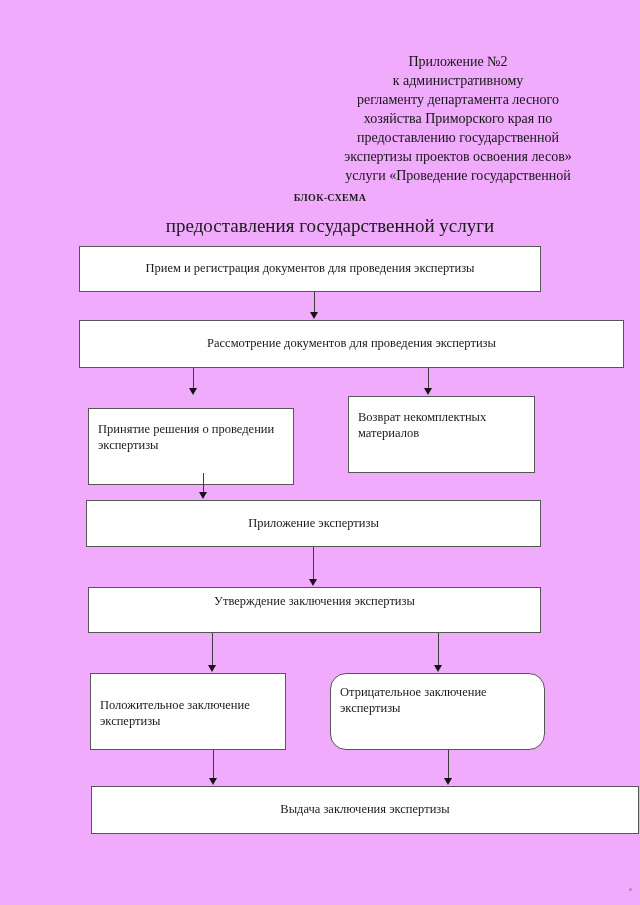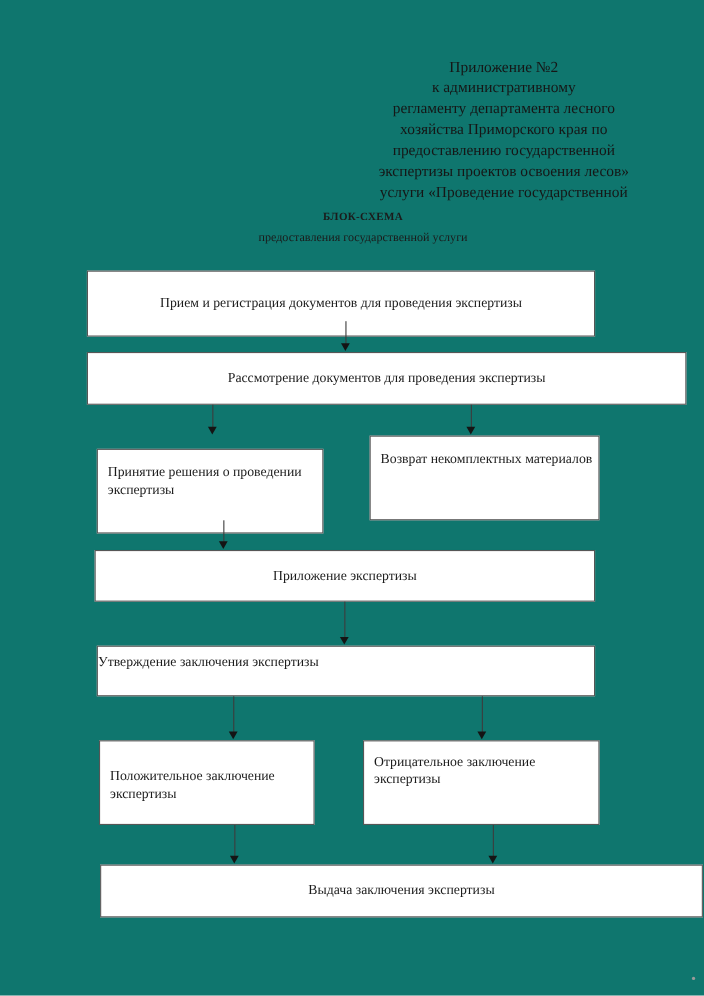--- a/index.html
+++ b/index.html
@@ -5,21 +5,21 @@
   html, body {
     margin: 0;
     padding: 0;
     background: #e8e8e8;
   }
   .page {
     position: relative;
     width: 640px;
     height: 905px;
     margin: 0 auto;
-    background: #0f766e;
+    background: #f0abfc;
     font-family: "Liberation Serif", "DejaVu Serif", serif;
     color: #1b1b1b;
     overflow: hidden;
   }
 
   
   .header-block {
     position: absolute;
     left: 320px;
     top: 52px;
@@ -36,22 +36,23 @@
     top: 189px;
     text-align: center;
   }
   .title-main {
     font-size: 10px;
     font-weight: bold;
     letter-spacing: 0.3px;
     line-height: 18px;
   }
   .title-sub {
-    font-size: 11px;
+    font-size: 19px;
     line-height: 18px;
+    margin-top: 10px;
   }
 
   
   .fbox {
     position: absolute;
     border: 1px solid #565656;
     background: #ffffff;
     box-sizing: border-box;
     font-size: 12.5px;
     line-height: 15.5px;
@@ -60,21 +61,21 @@
   .fbox.center {
     display: flex;
     align-items: center;
     justify-content: center;
     text-align: center;
   }
   .fbox.topleft {
     text-align: left;
   }
   .fbox.topcenter {
-    text-align: left;
+    text-align: center;
   }
 
   
   .arrow {
     position: absolute;
     width: 0;
   }
   .arrow::before {
     content: "";
     position: absolute;
@@ -117,49 +118,49 @@
     <div>предоставлению государственной</div>
     <div>экспертизы проектов освоения лесов»</div>
     <div>услуги «Проведение государственной</div>
   </div>
 
   <div class="title-block">
     <div class="title-main">БЛОК-СХЕМА</div>
     <div class="title-sub">предоставления государственной услуги</div>
   </div>
 
-  <div class="fbox center" style="left:79px; top:246px; width:462px; height:60px;">
+  <div class="fbox center" style="left:79px; top:246px; width:462px; height:46px;">
     <span>Прием и регистрация документов для проведения экспертизы</span>
   </div>
 
   <div class="fbox center" style="left:79px; top:320px; width:545px; height:48px;">
     <span>Рассмотрение документов для проведения экспертизы</span>
   </div>
 
   <div class="fbox topleft" style="left:88px; top:396px; width:206px; height:77px; padding:13px 8px 0 9px;margin-top:12px;">
     <span>Принятие решения о проведении экспертизы</span>
   </div>
 
-  <div class="fbox topleft" style="left:336px; top:396px; width:209px; height:77px; padding:13px 3px 0 9px;">
+  <div class="fbox topleft" style="left:348px; top:396px; width:187px; height:77px; padding:13px 3px 0 9px;">
     <span>Возврат некомплектных материалов</span>
   </div>
 
   <div class="fbox center" style="left:86px; top:500px; width:455px; height:47px;">
     <span>Приложение экспертизы</span>
   </div>
 
   <div class="fbox topcenter" style="left:88px; top:587px; width:453px; height:46px; padding-top:6px;">
     <span>Утверждение заключения экспертизы</span>
   </div>
 
   <div class="fbox topleft" style="left:90px; top:673px; width:196px; height:77px; padding:24px 8px 0 9px;">
     <span>Положительное заключение экспертизы</span>
   </div>
 
-  <div class="fbox topleft" style="left:330px; top:673px; width:215px; height:77px; padding:11px 3px 0 9px;">
+  <div class="fbox topleft" style="left:330px; top:673px; width:215px; height:77px; padding:11px 3px 0 9px;border-radius:16px;">
     <span>Отрицательное заключение экспертизы</span>
   </div>
 
   <div class="fbox center" style="left:91px; top:786px; width:548px; height:48px;">
     <span>Выдача заключения экспертизы</span>
   </div>
 
   <div class="arrow" style="left:314px; top:292px; height:27px;"></div>
   <div class="arrow" style="left:193px; top:368px; height:27px;"></div>
   <div class="arrow" style="left:428px; top:368px; height:27px;"></div>

